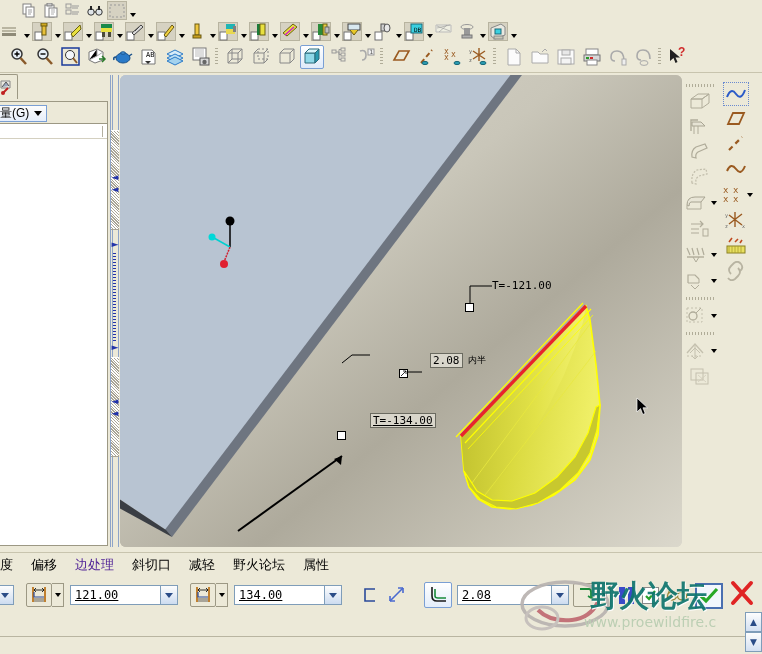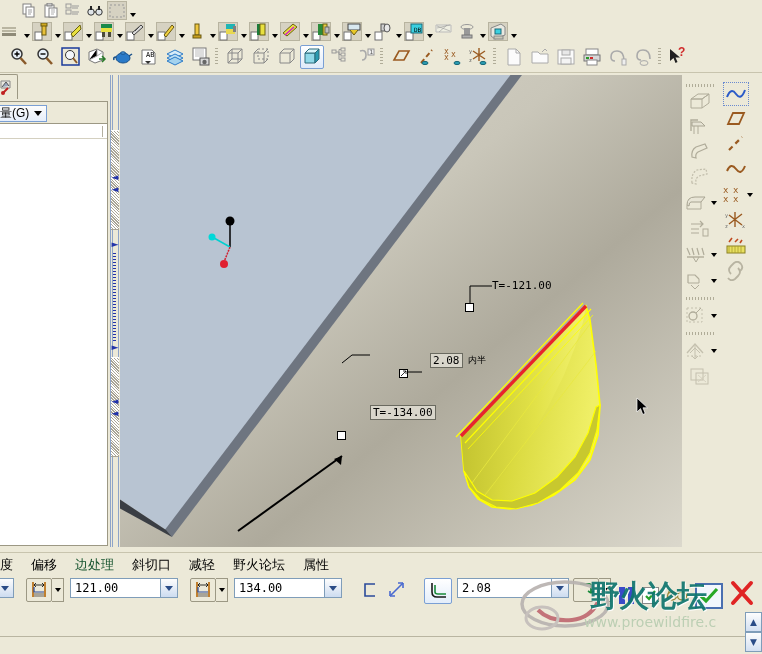--- a/index.html
+++ b/index.html
@@ -151,20 +151,21 @@
     background-image: repeating-linear-gradient(to bottom,#2233aa 0 1px,transparent 1px 3px);
   }
 
   
   #viewport {
     position: absolute;
     left: 120px; top: 75px;
     width: 562px; height: 472px;
     overflow: hidden;
     background: linear-gradient(150deg,#d6d3c6 0%,#cfccbf 35%,#b7b3a5 60%,#d7d4c8 100%);
+    border-radius: 6px;
   }
   #viewport svg { position: absolute; left:0; top:0; }
 
   .annot-box {
     position: absolute;
     background: #d9d6cb;
     border: 1px solid #6a6a60;
     color: #000;
     font-family: "DejaVu Sans Mono", monospace;
     font-size: 11px;
@@ -226,28 +227,28 @@
     display: flex; align-items: center;
     border-top: 1px solid #c8c4ae;
   }
   .dash-tab {
     padding: 0 9px;
     font-size: 13px;
     color: #000;
     font-family: "DejaVu Sans", sans-serif;
     white-space: nowrap;
   }
-  .dash-tab.disabled { color: #14532d; }
+  .dash-tab.disabled { color: #4c1d95; }
 
   #dash-controls {
     position: absolute;
     left: 0; top: 578px;
     width: 762px; height: 34px;
     background: #ece9d8;
-    display: flex; align-items: flex-start;
+    display: flex; align-items: center; text-decoration: underline;
   }
   .ctl-combo {
     height: 20px;
     border: 1px solid #7f9db9;
     background: #fff;
     display: flex; align-items: center;
     font-family: "DejaVu Sans Mono", monospace;
     font-size: 12px;
     padding-left: 4px;
     position: relative;
@@ -846,21 +847,21 @@
         <line x1="110" y1="172" x2="94" y2="163" stroke="#00d0d0" stroke-width="1.5"></line>
         <circle cx="92" cy="162" r="3.5" fill="#00d8d8"></circle>
         <line x1="110" y1="172" x2="104" y2="187" stroke="#d02030" stroke-width="1.5" stroke-dasharray="2 1"></line>
         <circle cx="104" cy="189" r="4" fill="#e02030"></circle>
       </g>
     </svg>
 
     <div class="annot-plain" style="left:372px; top:204px;">T=-121.00</div>
     <div class="annot-box" style="left:310px; top:278px;">2.08</div>
     <div class="annot-plain" style="left:348px; top:279px; font-family:'DejaVu Sans',sans-serif; font-size:9px;">内半</div>
-    <div class="annot-box" style="left:250px; top:330px;">T=-134.00</div>
+    <div class="annot-box" style="left:250px; top:338px;text-decoration:underline;">T=-134.00</div>
 
     <div class="handle" style="left:345px; top:228px;"></div>
     <div class="handle" style="left:279px; top:294px;">
       <svg width="7" height="7" viewBox="0 0 7 7" style="position:absolute;left:0;top:0;">
           <path d="M1 6 L6 1 M3 1 L6 1 L6 4" stroke="#000" fill="none" stroke-width="0.8"></path>
         </svg>
     </div>
     <div class="handle" style="left:217px; top:356px;"></div>
 
     <svg style="left:516px; top:322px; position:absolute;" width="14" height="20" viewBox="0 0 14 20">

